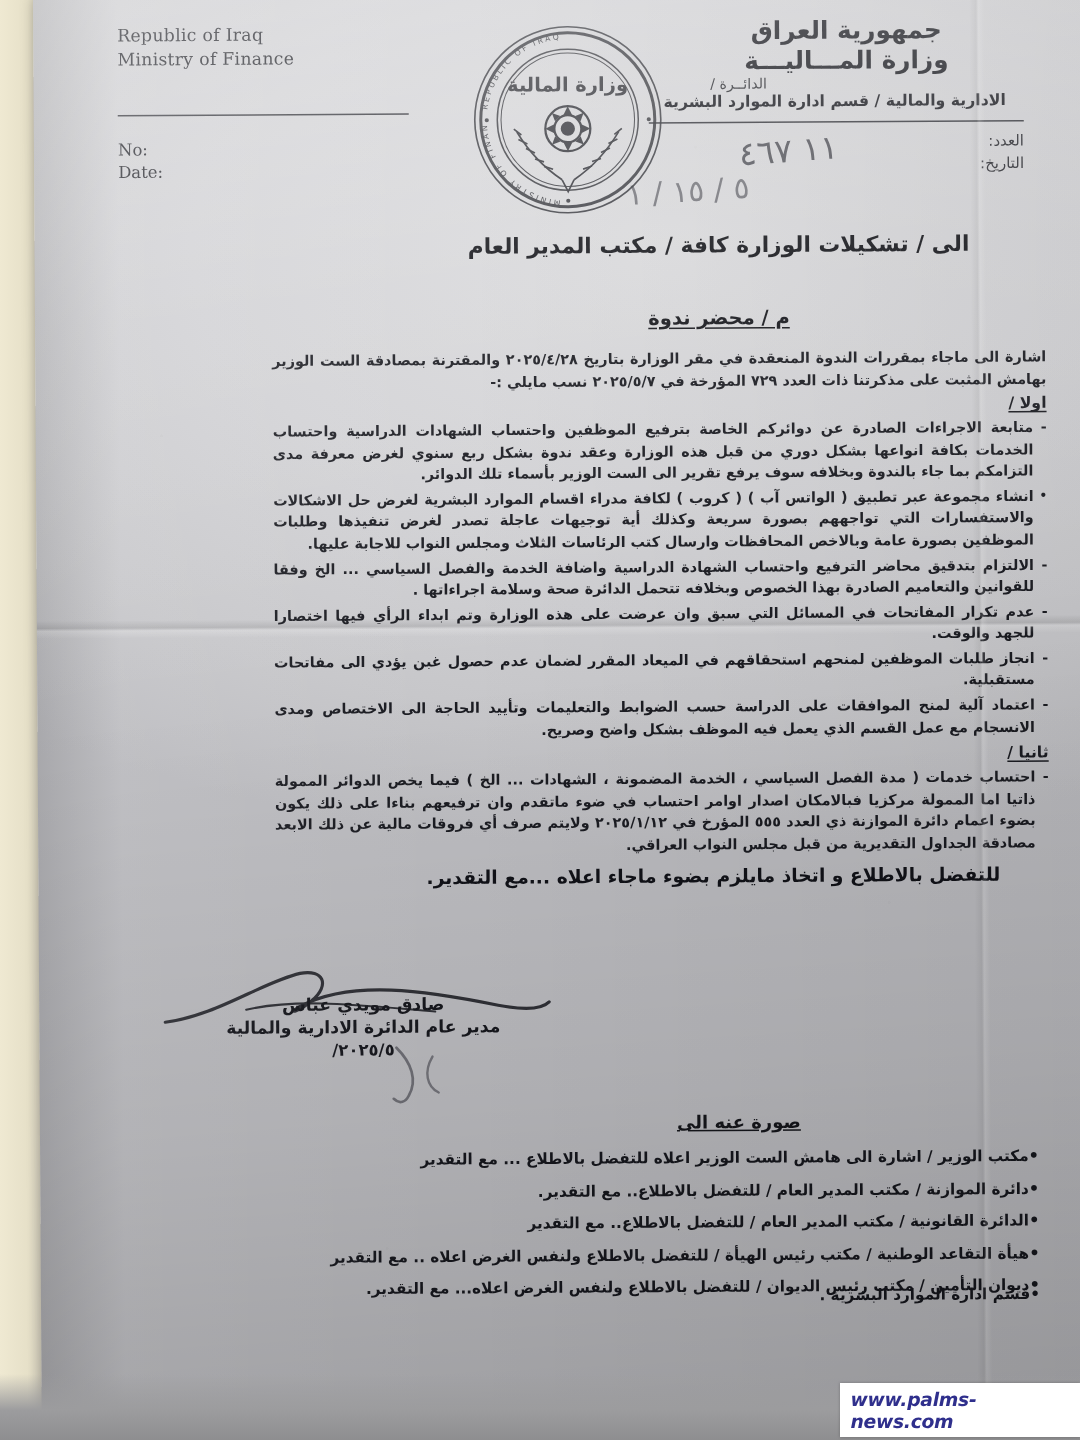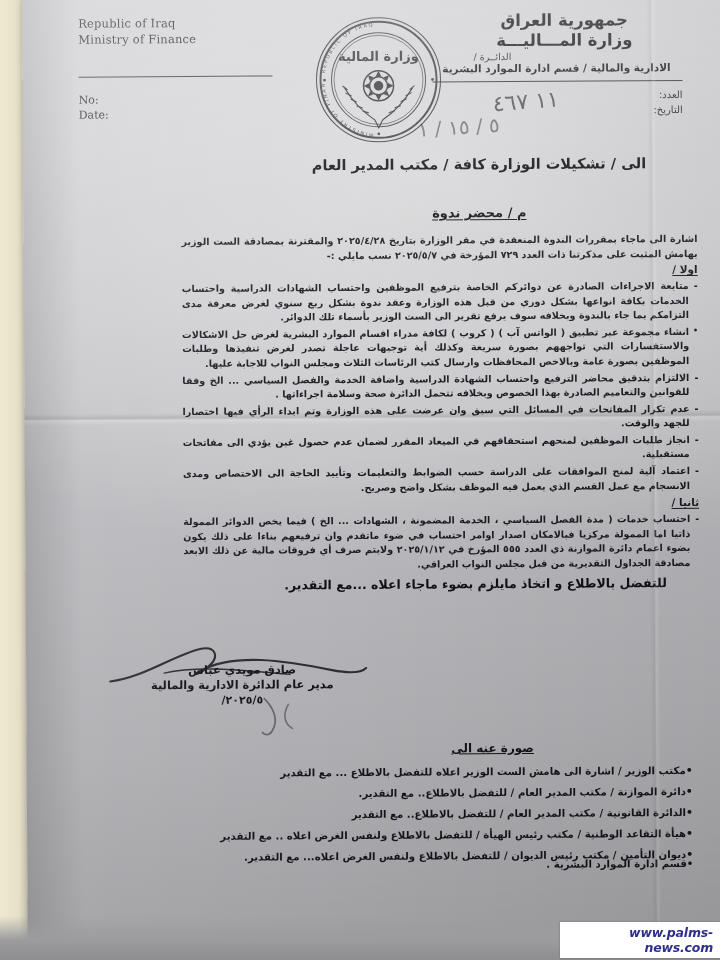--- a/index.html
+++ b/index.html
@@ -355,21 +355,20 @@
     left: 560px; top: 922px;
     padding: 3px 7px 3px 7px;
     background: #ffffff;
     font-family: "DejaVu Sans", sans-serif;
     font-style: italic;
     font-weight: bold;
     font-size: 12.5px;
     color: #2f2f8c;
     letter-spacing: -0.2px;
     box-shadow: 0 0 2px rgba(0,0,0,0.25);
-    text-align: right;
   }
 
   
   .speckle {
     position: absolute;
     inset: 0;
     pointer-events: none;
     opacity: 0.35;
     background-image:
       radial-gradient(circle at 12% 31%, rgba(0,0,0,0.05) 0 1px, transparent 1px),

